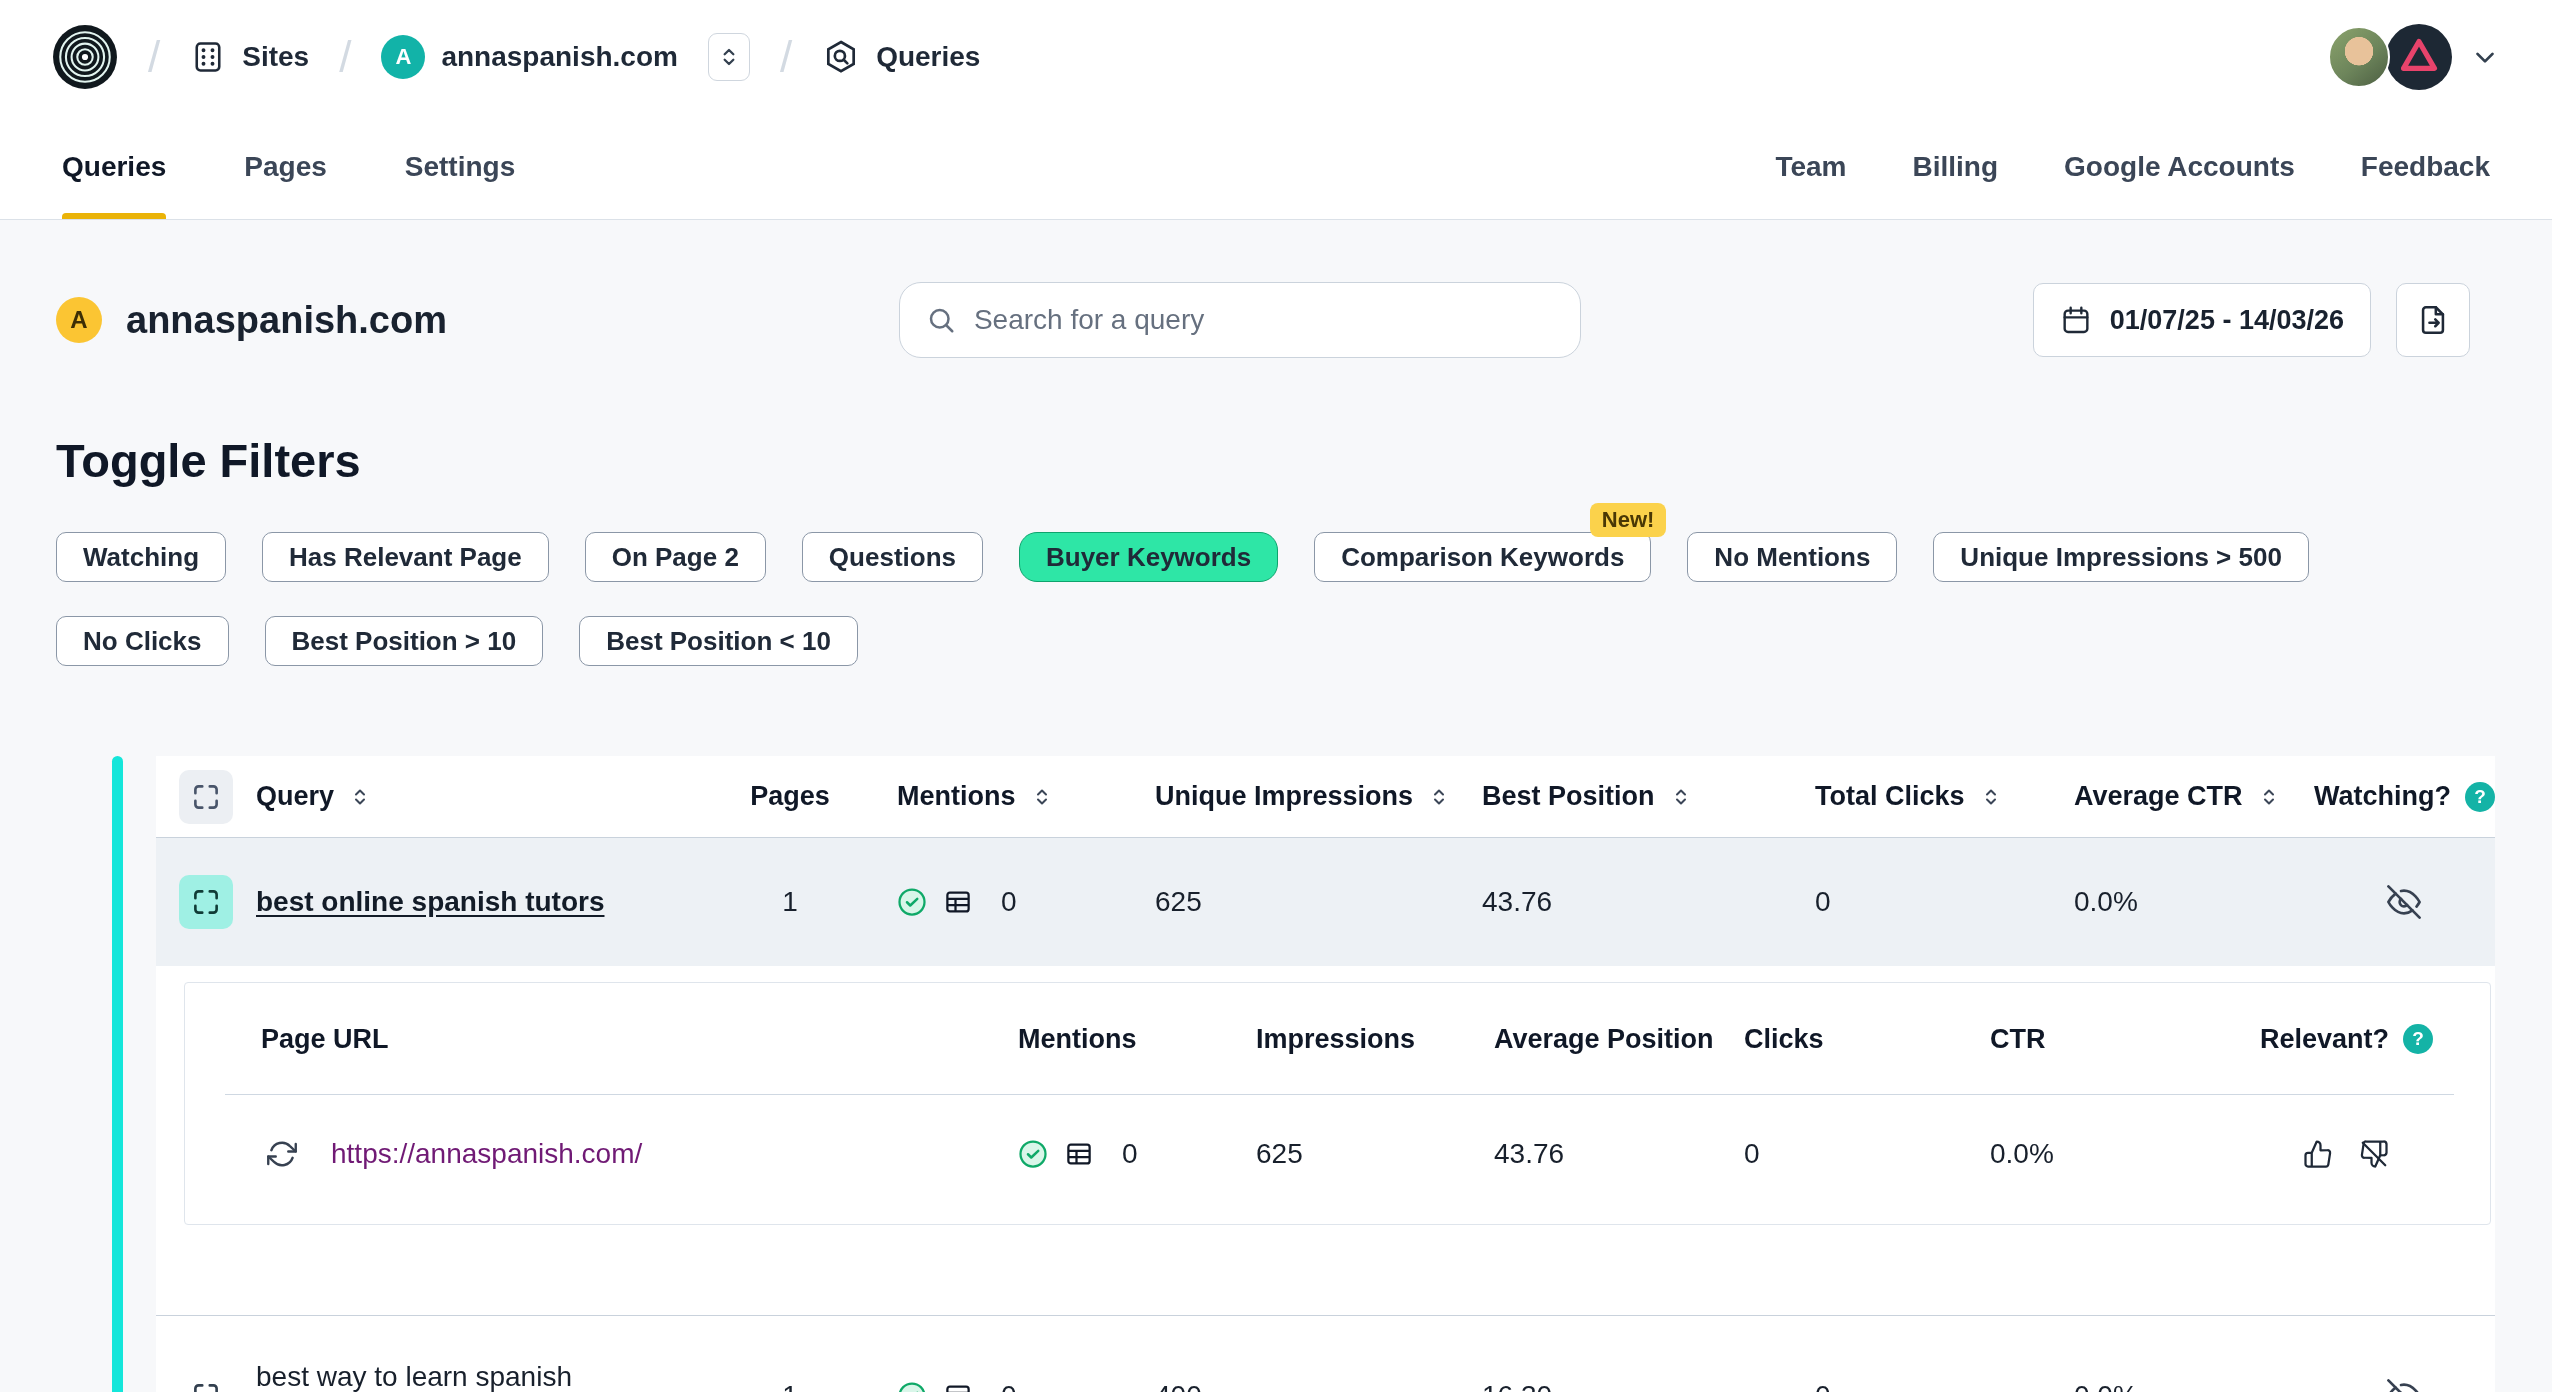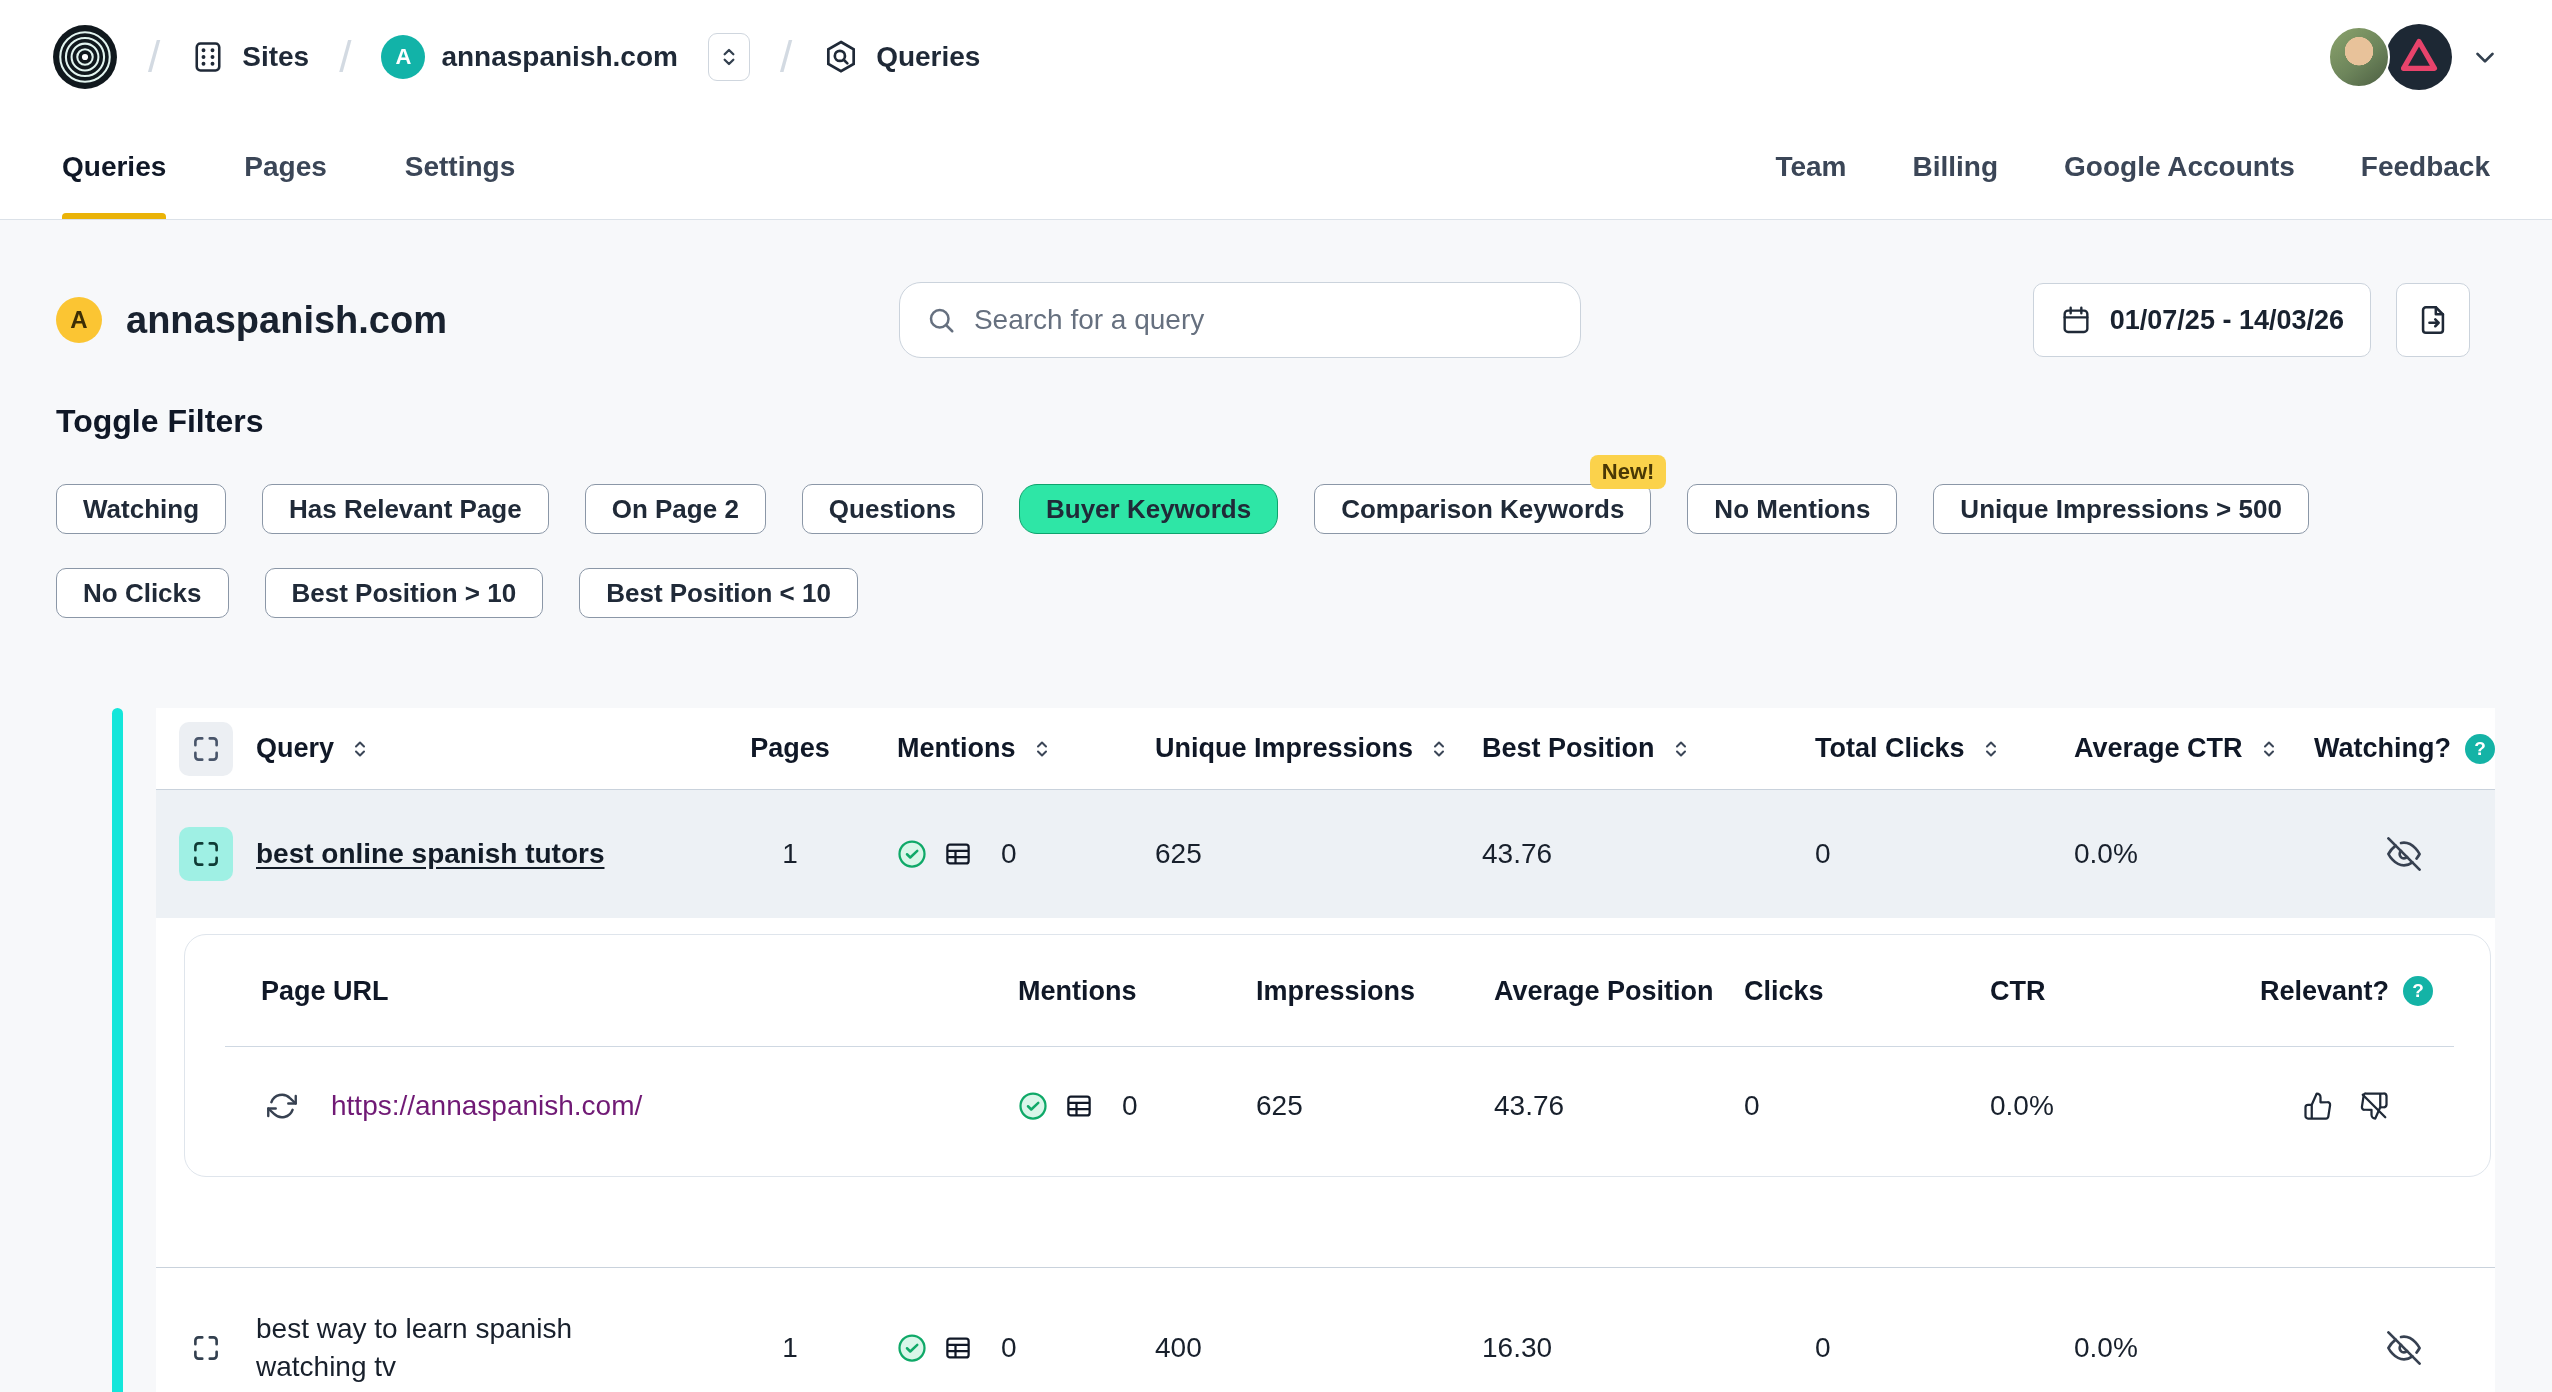--- a/index.html
+++ b/index.html
@@ -106,21 +106,21 @@
     display:flex; align-items:center; gap:18px; padding:0 26px;
     font-size:27px; font-weight:600; color:#19222f;
   }
   .export-btn {
     width:74px; height:74px; background:#fff; cursor:pointer;
     border:1.6px solid #cbd3dc; border-radius:10px;
     display:flex; align-items:center; justify-content:center;
   }
 
   
-  .filters-heading { margin-top:45px; font-size:32px; font-weight:700; color:#101827; }
+  .filters-heading { margin-top:75px; font-size:47px; font-weight:700; color:#101827; }
   .chips { margin-top:44px; display:flex; flex-wrap:wrap; gap:34px 36px; max-width:2300px; }
   .chip {
     height:50px; padding:0 26px; position:relative;
     background:#fff; border:1.7px solid #8b97a7; border-radius:10px;
     display:flex; align-items:center;
     font-size:26px; font-weight:600; color:#202a38; cursor:pointer;
     white-space:nowrap;
   }
   .chip.active { background:#2ee6a6; border-color:#0fa6d; border-color:#0fa36d;border-radius:18px; }
   .chip-badge {
@@ -178,21 +178,21 @@
     width:30px; height:30px; border-radius:50%; flex:none;
     background:#14b3a6; color:#fff;
     display:inline-flex; align-items:center; justify-content:center;
     font-size:19px; font-weight:700; cursor:pointer;
   }
   .icon-btn { background:none; border:none; cursor:pointer; display:flex; align-items:center; justify-content:center; }
 
   
   .expanded-area { padding:16px 4px 0 28px; background:#fff; }
   .sub-panel {
-    border:1.6px solid #dfe5ec; border-radius:22px; background:#fff;
+    border:1.6px solid #dfe5ec; border-radius:4px; background:#fff;
     overflow:hidden; padding-bottom:12px;
   }
   .s-grid {
     display:grid;
     grid-template-columns:773px 252px 244px 260px 212px 277px 1fr;
     align-items:center;
   }
   .s-head { height:112px; position:relative; }
   .s-head::after {
     content:""; position:absolute; left:40px; right:36px; bottom:0;

